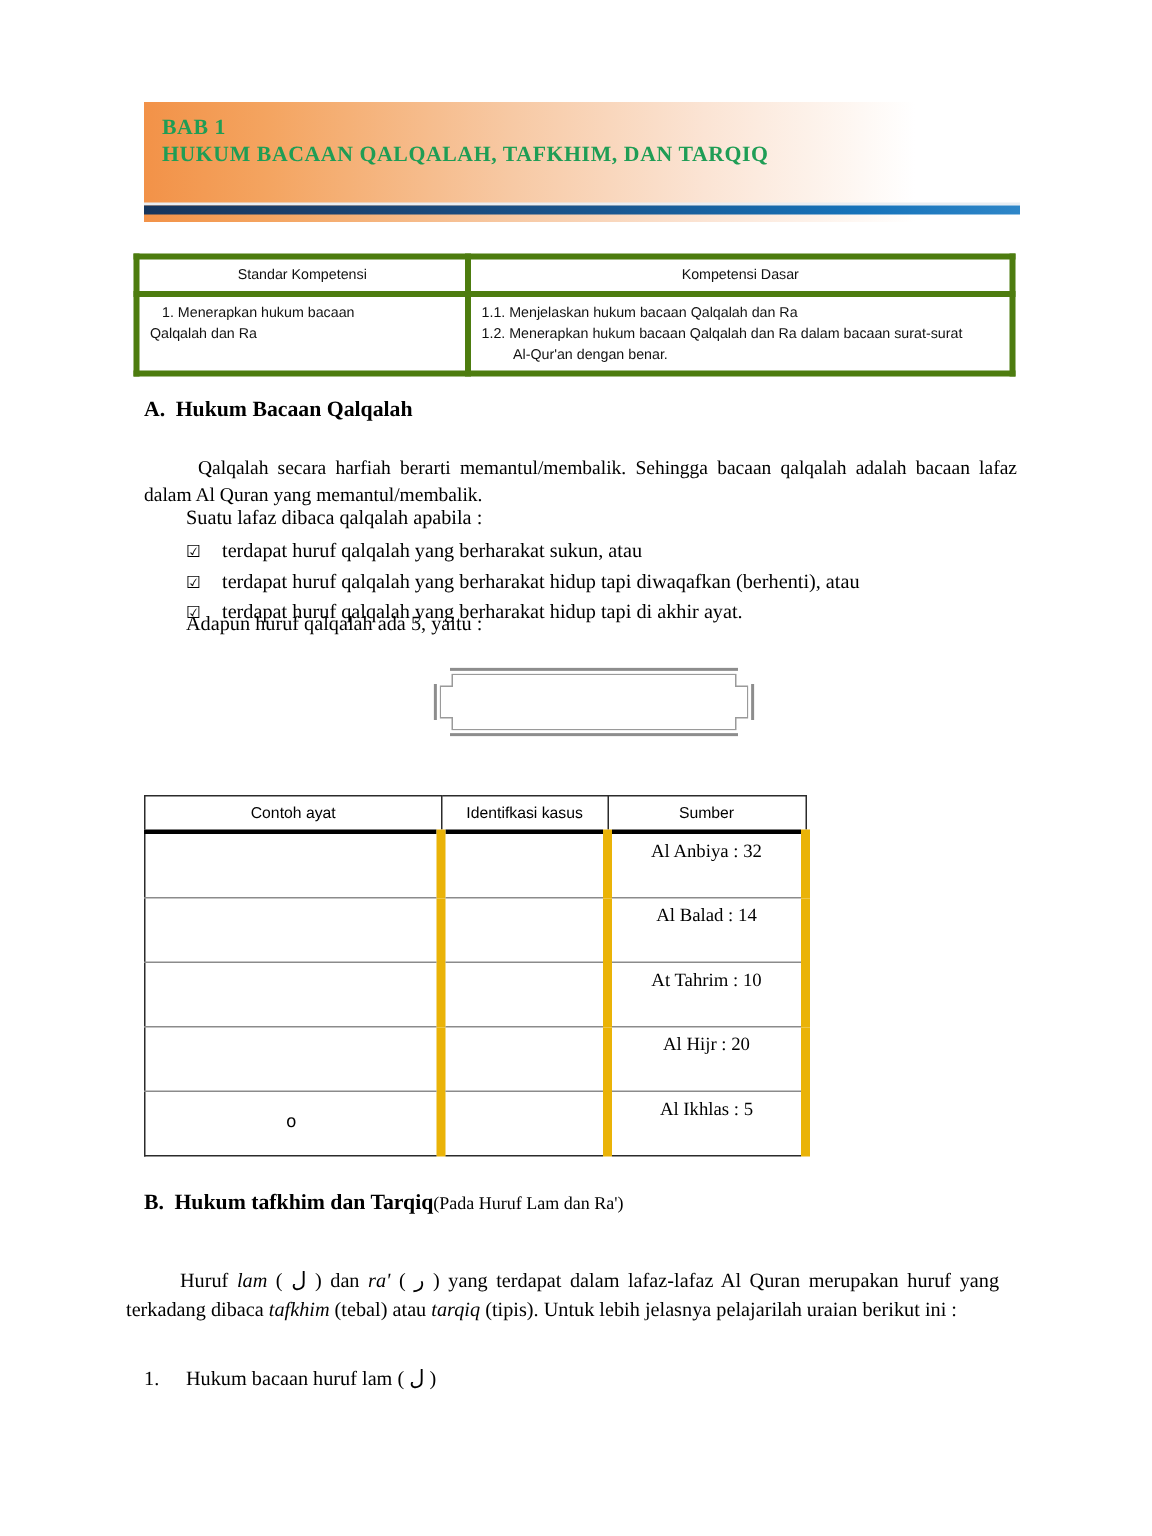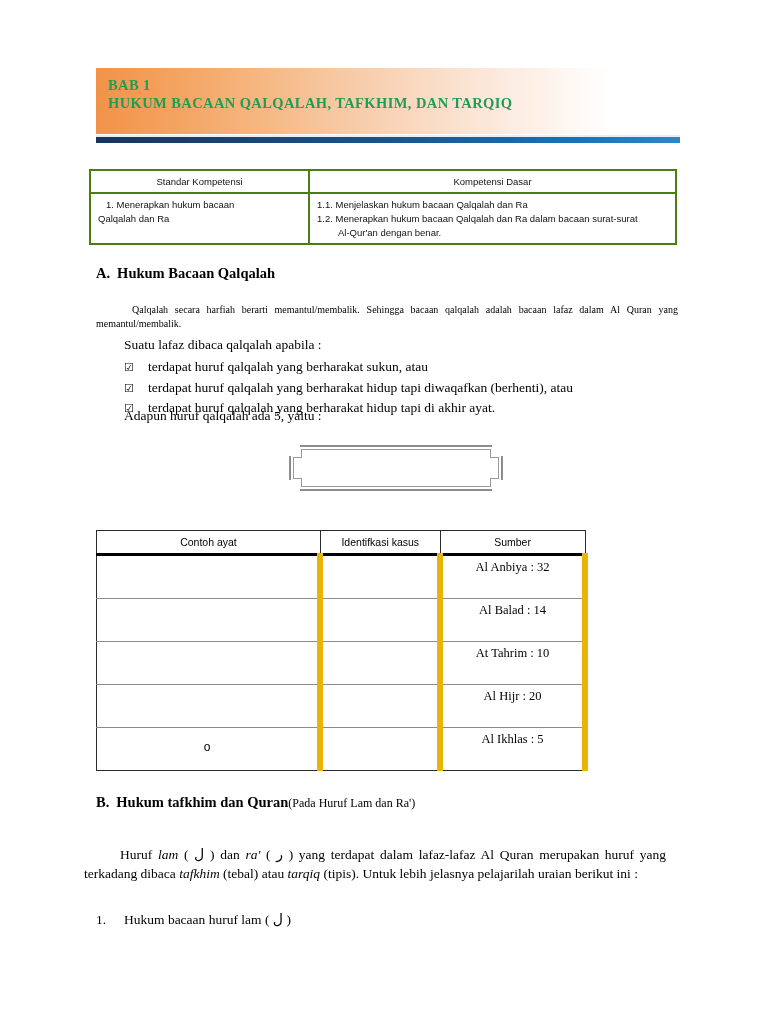--- a/index.html
+++ b/index.html
@@ -15,21 +15,21 @@
     color: #000000;
     overflow: hidden;
   }
 
   
   #chapter-banner {
     position: absolute;
     left: 96px;
     top: 68px;
     width: 584px;
-    height: 66px;
+    height: 80px;
     background: linear-gradient(to right, #f29248 0%, #f4a460 14%, #f7c9a4 42%, #fbe4d4 64%, #ffffff 88%, #ffffff 100%);
   }
   #chapter-banner .banner-line {
     font-family: "Liberation Serif", serif;
     font-weight: bold;
     color: #1f9d55;
     letter-spacing: 0.4px;
   }
   #banner-bab {
     position: absolute;
@@ -66,21 +66,21 @@
     position: absolute;
     left: 89px;
     top: 169px;
     width: 588px;
     border-collapse: collapse;
     font-family: "Liberation Sans", sans-serif;
     font-size: 9.5px;
     color: #111;
   }
   #competency-table td {
-    border: 2px solid #4d7c0f;
+    border: 4px solid #4d7c0f;
     padding: 4px 7px;
     vertical-align: top;
   }
   #competency-table .hdr {
     text-align: center;
     padding: 5px 6px;
   }
   .col-sk { width: 205px; }
   .ck-line { line-height: 1.45; }
   .ck-line.indent { padding-left: 21px; }
@@ -95,21 +95,21 @@
     font-size: 14.5px;
     font-weight: bold;
   }
   #section-a-heading .sec-letter { margin-right: 7px; }
 
   #para-qalqalah {
     position: absolute;
     left: 96px;
     top: 303px;
     width: 582px;
-    font-size: 10px;
+    font-size: 13px;
     line-height: 1.36;
     text-align: justify;
     text-indent: 36px;
   }
   #line-suatu {
     position: absolute;
     left: 124px;
     top: 337px;
     font-size: 13.5px;
   }
@@ -178,21 +178,21 @@
     align-items: center;
     justify-content: center;
     font-size: 15px;
   }
 
   
   #examples-table {
     position: absolute;
     left: 96px;
     top: 530px;
-    width: 492px;
+    width: 444px;
     border-collapse: collapse;
   }
   #examples-table th {
     font-family: "Liberation Sans", sans-serif;
     font-size: 10.5px;
     font-weight: normal;
     text-align: center;
     padding: 5px 4px;
     border-left: 1px solid #2b2b2b;
     border-right: 1px solid #2b2b2b;
@@ -351,18 +351,18 @@
     </tr>
     <tr>
       <td class="c-ayat"><span class="ayat-mark">o</span></td>
       <td class="c-ident"></td>
       <td class="c-sumber">Al Ikhlas : 5</td>
     </tr>
   </tbody>
 </table>
 
 <div id="section-b-heading">
-  <span class="sec-letter">B.</span><span>Hukum tafkhim dan Quran</span><span class="sec-note">(Pada Huruf Lam dan Ra')</span>
+  <span class="sec-letter">B.</span><span>Hukum tafkhim dan Tarqiq</span><span class="sec-note">(Pada Huruf Lam dan Ra')</span>
 </div>
 
 <div id="para-tafkhim"><span>Huruf </span><span class="it">lam</span><span> ( </span><span class="ar">ل</span><span> ) dan </span><span class="it">ra'</span><span> ( </span><span class="ar">ر</span><span> ) yang terdapat dalam lafaz-lafaz Al Quran merupakan huruf yang terkadang dibaca </span><span class="it">tafkhim</span><span> (tebal) atau   </span><span class="it">tarqiq</span><span> (tipis). Untuk lebih jelasnya pelajarilah uraian berikut ini :</span></div>
 
 <div id="item-lam"><span class="num">1.</span><span>Hukum bacaan huruf lam (  </span><span class="ar">ل</span><span>  )</span></div>
 
 </body></html>

